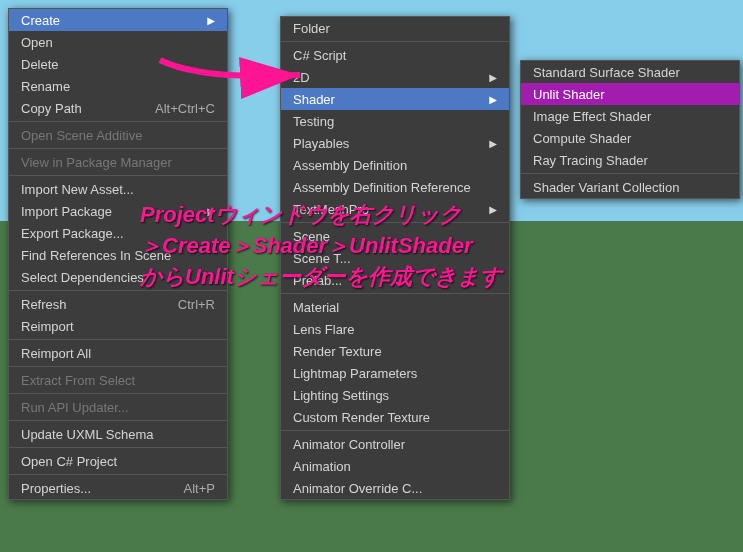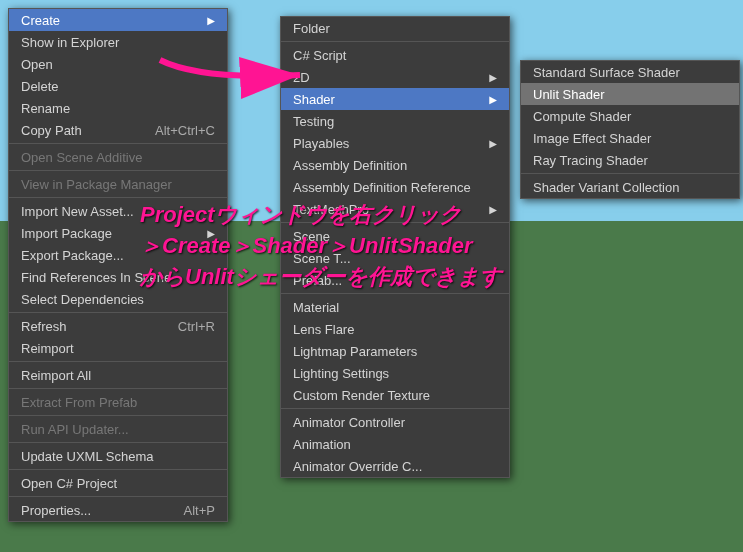--- a/index.html
+++ b/index.html
@@ -82,21 +82,21 @@
     }
 
     
     .menu-right {
       top: 60px;
       left: 520px;
       width: 210px;
     }
 
     .menu-item.unlit-highlighted {
-      background: #737373;
+      background: #a21caf;
       color: #fff;
     }
 
     
     .annotation {
       position: absolute;
       top: 200px;
       left: 140px;
       font-size: 22px;
       font-weight: bold;
@@ -122,23 +122,20 @@
 <body>
 
 <div class="bg-scene"></div>
 
 <div class="context-menu menu-left">
 <div class="menu-item highlighted">
       <span>Create</span>
       <span class="arrow">▶</span>
     </div>
     <div class="menu-item">
-      <span>Show in Explorer</span>
-    </div>
-    <div class="menu-item">
       <span>Open</span>
     </div>
     <div class="menu-item">
       <span>Delete</span>
     </div>
     <div class="menu-item">
       <span>Rename</span>
     </div>
     <div class="menu-item">
       <span>Copy Path</span>
@@ -176,21 +173,21 @@
     </div>
     <div class="menu-item">
       <span>Reimport</span>
     </div>
     <div class="menu-separator"></div>
     <div class="menu-item">
       <span>Reimport All</span>
     </div>
     <div class="menu-separator"></div>
     <div class="menu-item disabled">
-      <span>Extract From Prefab</span>
+      <span>Extract From Select</span>
     </div>
     <div class="menu-separator"></div>
     <div class="menu-item disabled">
       <span>Run API Updater...</span>
     </div>
     <div class="menu-separator"></div>
     <div class="menu-item">
       <span>Update UXML Schema</span>
     </div>
     <div class="menu-separator"></div>
@@ -248,20 +245,23 @@
       <span>Prefab...</span>
     </div>
     <div class="menu-separator"></div>
     <div class="menu-item">
       <span>Material</span>
     </div>
     <div class="menu-item">
       <span>Lens Flare</span>
     </div>
     <div class="menu-item">
+      <span>Render Texture</span>
+    </div>
+    <div class="menu-item">
       <span>Lightmap Parameters</span>
     </div>
     <div class="menu-item">
       <span>Lighting Settings</span>
     </div>
     <div class="menu-item">
       <span>Custom Render Texture</span>
     </div>
     <div class="menu-separator"></div>
     <div class="menu-item">
@@ -276,24 +276,24 @@
   </div>
 
 <div class="context-menu menu-right">
 <div class="menu-item">
       <span>Standard Surface Shader</span>
     </div>
     <div class="menu-item unlit-highlighted">
       <span>Unlit Shader</span>
     </div>
     <div class="menu-item">
+      <span>Image Effect Shader</span>
+    </div>
+    <div class="menu-item">
       <span>Compute Shader</span>
-    </div>
-    <div class="menu-item">
-      <span>Image Effect Shader</span>
     </div>
     <div class="menu-item">
       <span>Ray Tracing Shader</span>
     </div>
     <div class="menu-separator"></div>
     <div class="menu-item">
       <span>Shader Variant Collection</span>
     </div>
   </div>
 

